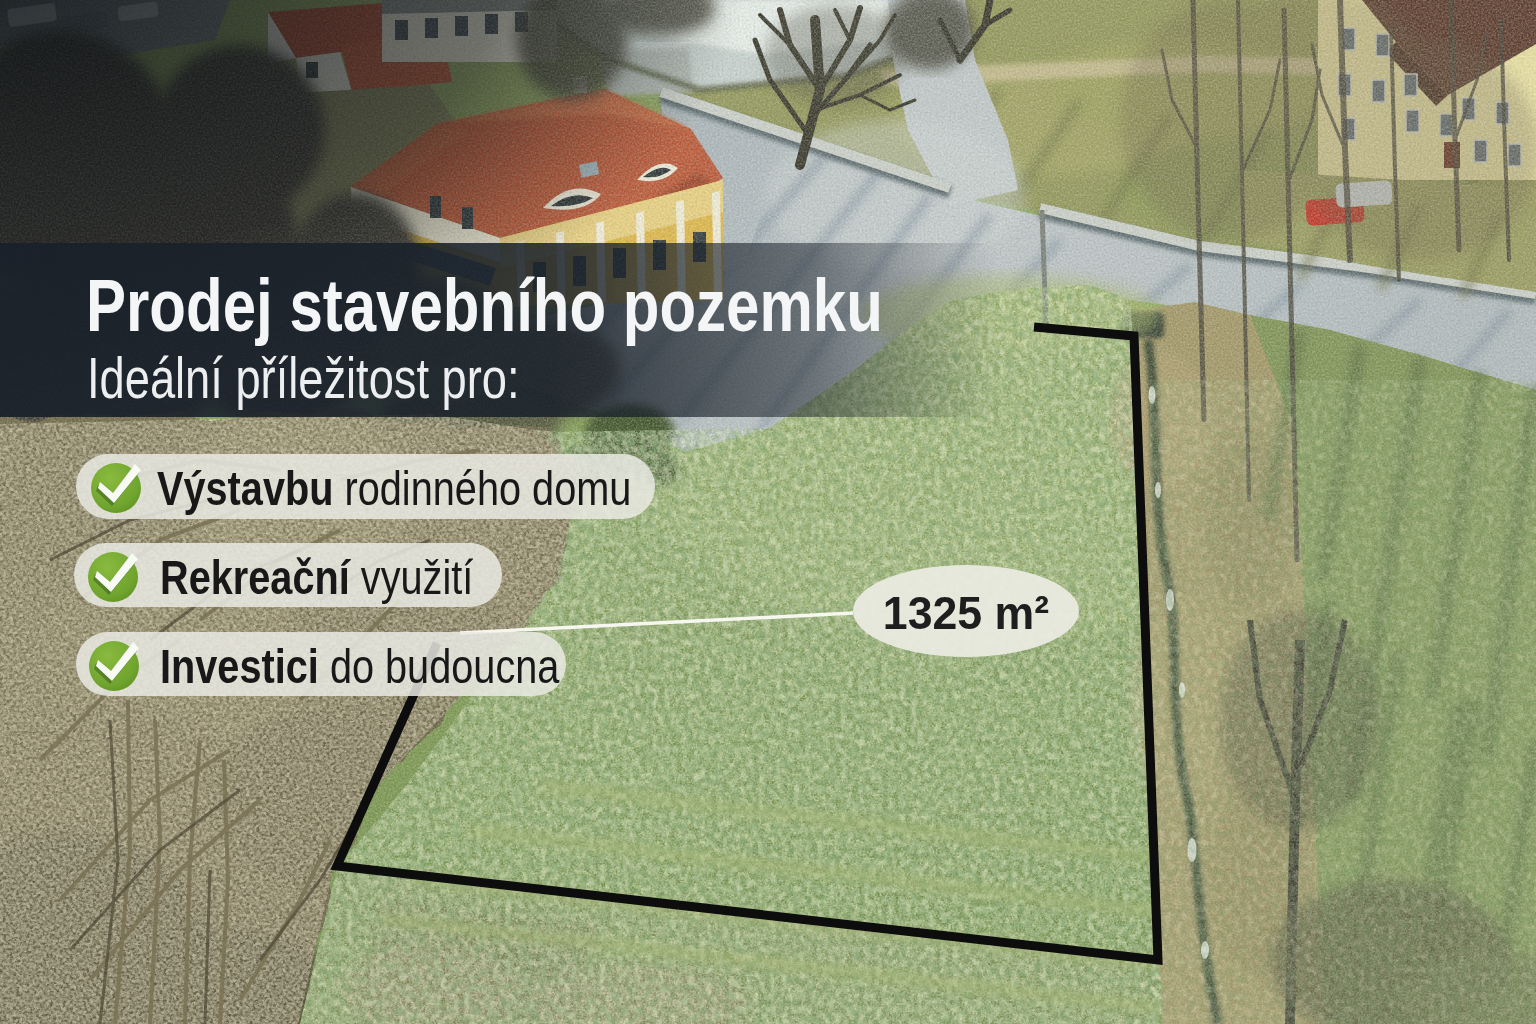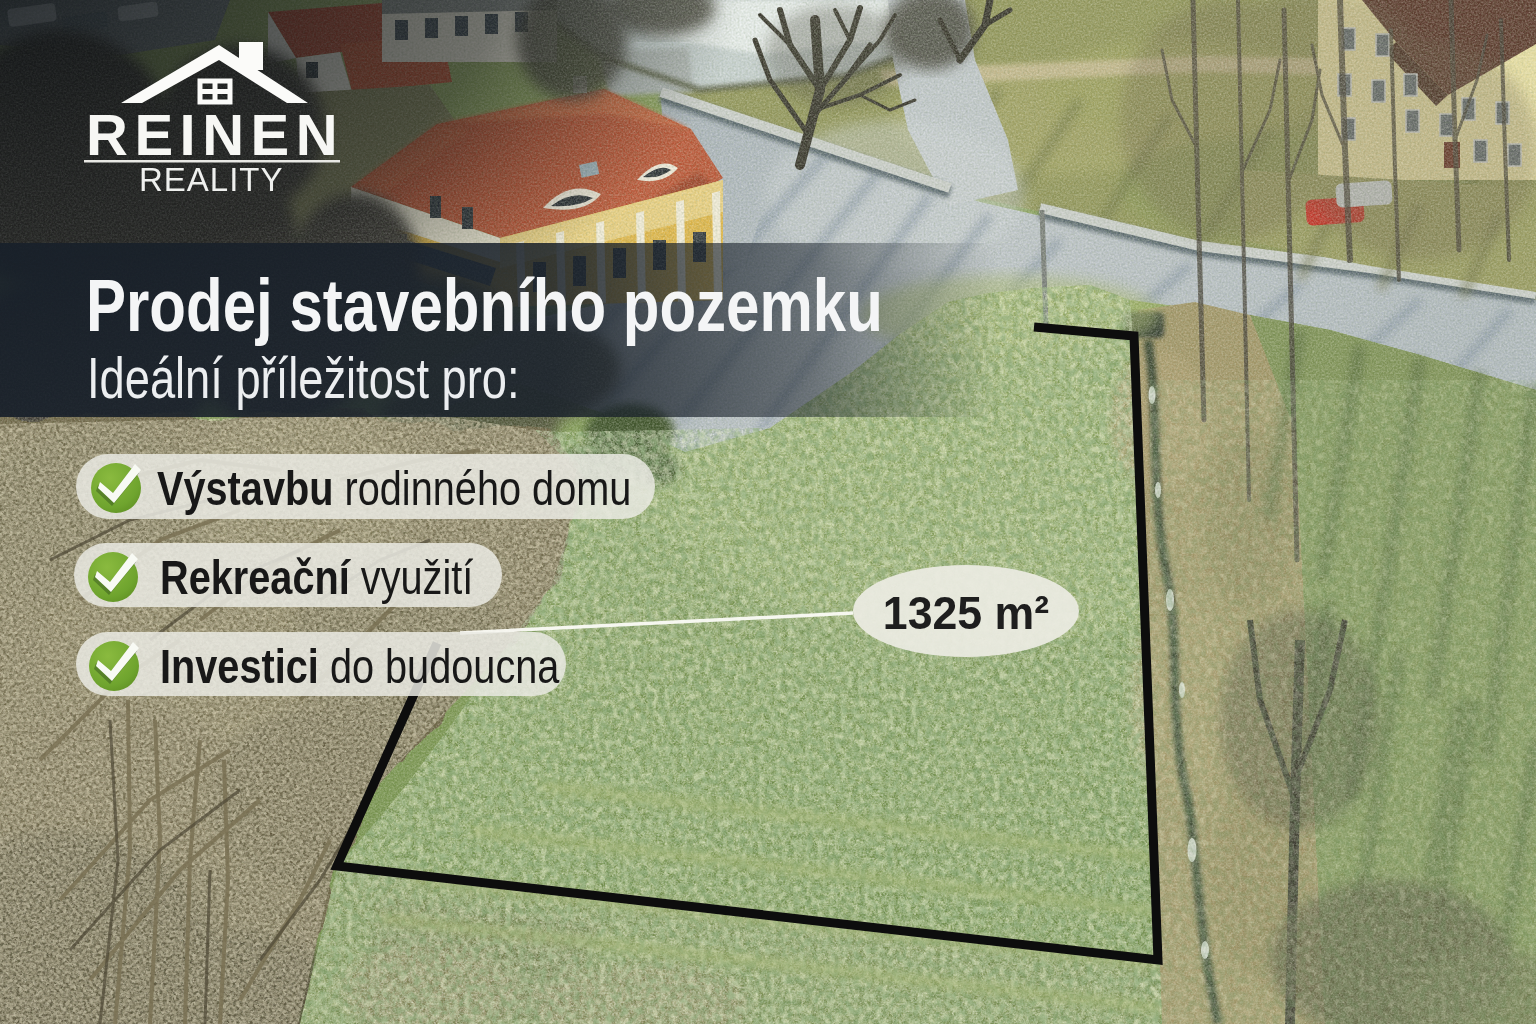--- a/index.html
+++ b/index.html
@@ -431,41 +431,20 @@
 
 <line x1="460" y1="633" x2="853" y2="613" stroke="#fbfbf6" stroke-width="3.5" opacity="0.95"></line>
 
 <ellipse cx="966" cy="611" rx="113" ry="46" fill="#ebebe1" opacity="0.94"></ellipse>
 </svg>
 
 <div class="ov" style="left:0;top:0;width:920px;height:570px;background:radial-gradient(ellipse 112% 103% at -4% -6%, rgba(8,12,16,0.84) 0%, rgba(8,12,16,0.52) 52%, rgba(8,12,16,0) 76%)"></div>
 
 <div class="ov" style="left:0;top:243px;width:1536px;height:174px;background:linear-gradient(to right, rgba(24,32,42,0.9) 0%, rgba(24,32,42,0.85) 36%, rgba(27,35,45,0.5) 53%, rgba(27,35,45,0) 65%)"></div>
 
-<div class="ov" style="left:0;top:0;width:460px;height:230px">
-  <svg width="460" height="230" viewBox="0 0 460 230">
-
-    <g fill="#fbfbf9">
-      <rect x="239" y="42" width="24" height="28"></rect>
-      <path d="M121,103 L219,45 L308,103 L287,103 L219,60 L142,103 Z"></path>
-    </g>
-
-    <g stroke="#fbfbf9" stroke-width="5" fill="none">
-      <rect x="200" y="81" width="30" height="21"></rect>
-      <line x1="215" y1="81" x2="215" y2="102"></line>
-      <line x1="200" y1="91.5" x2="230" y2="91.5"></line>
-    </g>
-
-    <text x="86" y="155" font-family="Liberation Sans, sans-serif" font-size="58" font-weight="bold" fill="#f7f7f4" letter-spacing="6.5">REINEN</text>
-
-    <rect x="84" y="160" width="256" height="2.5" fill="#e8e8e4"></rect>
-
-    <text x="139" y="191" font-family="Liberation Sans, sans-serif" font-size="33" fill="#eff0ee" letter-spacing="1">REALITY</text>
-  </svg>
-</div>
 
 <div class="ov" style="left:86px;top:262px;color:#f4f5f6;font-size:75px;font-weight:bold;white-space:nowrap;transform:scaleX(0.8);transform-origin:0 0">Prodej stavebního pozemku</div>
 
 <div class="ov" style="left:87px;top:344px;color:#eceef0;font-size:58px;white-space:nowrap;transform:scaleX(0.78);transform-origin:0 0">Ideální příležitost pro:</div>
 
 <div class="ov" style="left:76px;top:454px;width:579px;height:65px;border-radius:33px;background:rgba(234,234,227,0.85)"></div>
 
 <div class="ov" style="left:74px;top:543px;width:428px;height:64px;border-radius:32px;background:rgba(234,234,227,0.85)"></div>
 
 <div class="ov" style="left:76px;top:632px;width:490px;height:64px;border-radius:32px;background:rgba(234,234,227,0.85)"></div>

